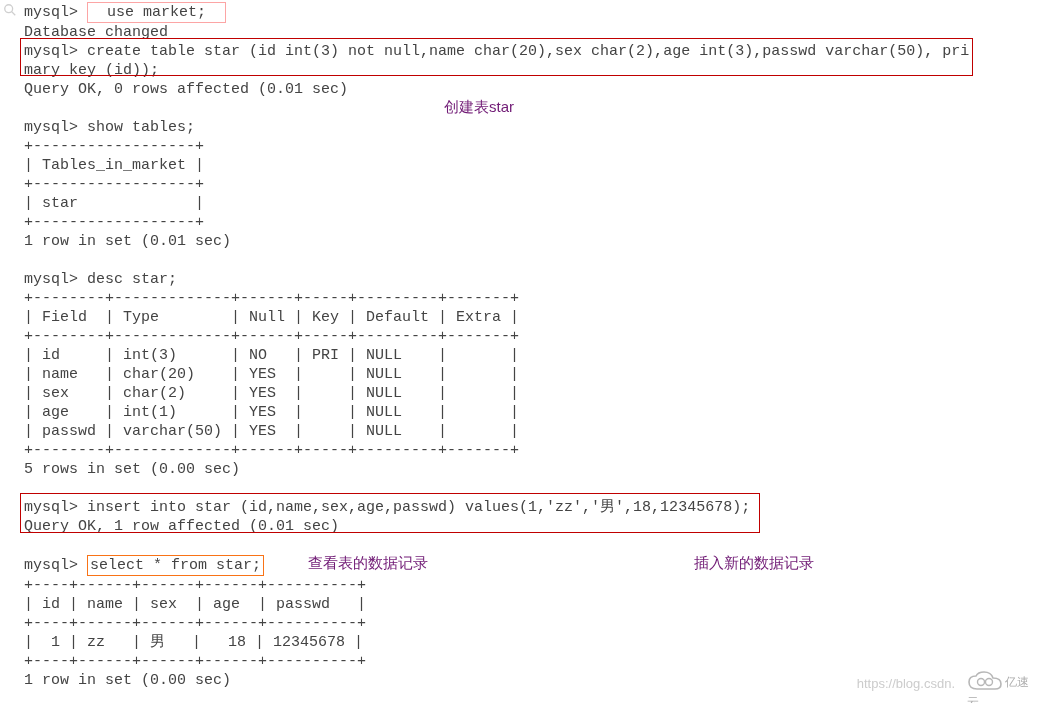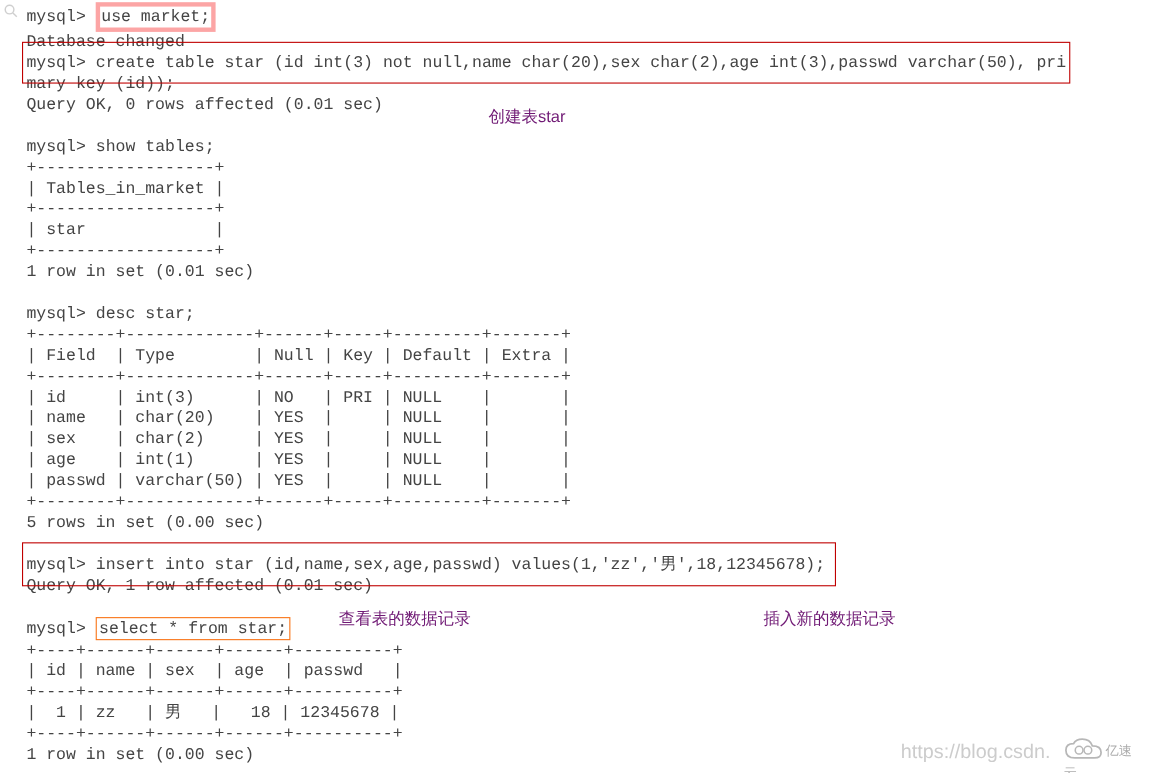--- a/index.html
+++ b/index.html
@@ -33,22 +33,22 @@
     }
     .terminal {
       position: absolute;
       left: 24px;
       top: 2px;
       white-space: pre;
       color: #444;
     }
     .boxed-1 {
       display: inline-block;
-      border: 4px solid #fca5a5;
-      padding: 0 1px;
+      border: 1px solid #fca5a5;
+      padding: 0 19px;
     }
     .box-create {
       position: absolute;
       left: 20px;
       top: 38px;
       width: 953px;
       height: 38px;
       border: 1px solid #c00000;
       pointer-events: none;
     }
@@ -74,21 +74,21 @@
     }
     .ann1 { left: 444px; top: 97px; }
     .ann2 { left: 308px; top: 553px; }
     .ann3 { left: 694px; top: 553px; }
     .watermark {
       position: absolute;
       right: 98px;
       bottom: 10px;
       color: #ccc;
       font-family: Arial, sans-serif;
-      font-size: 18px;
+      font-size: 13px;
     }
     .logo {
       position: absolute;
       right: 14px;
       bottom: 8px;
       width: 72px;
       height: 24px;
       opacity: 0.7;
       margin-top: 23px;
     }

